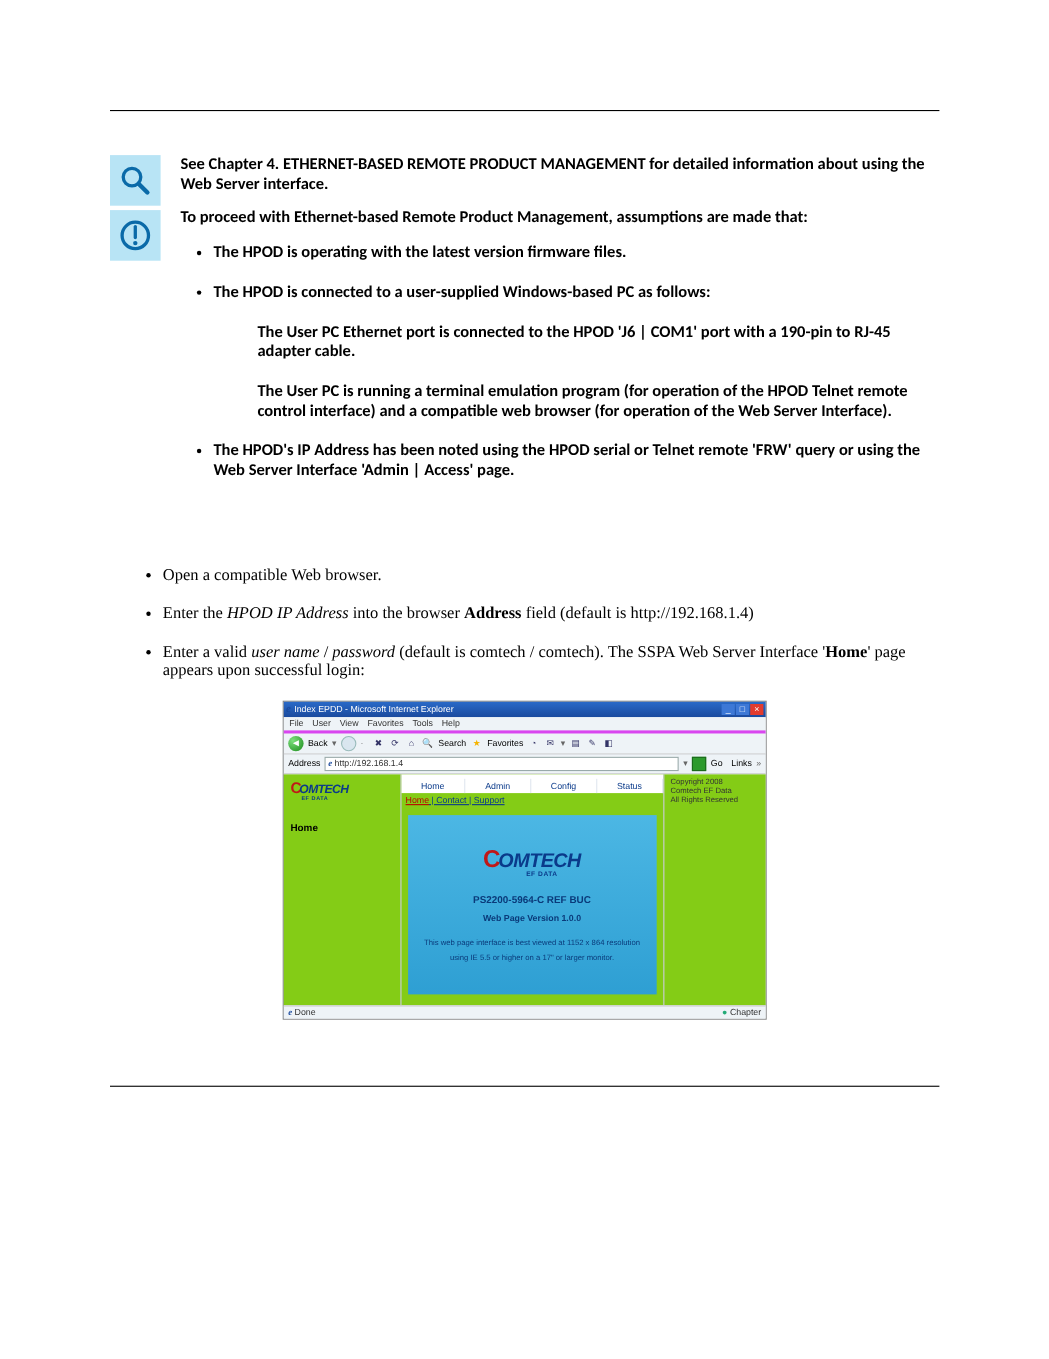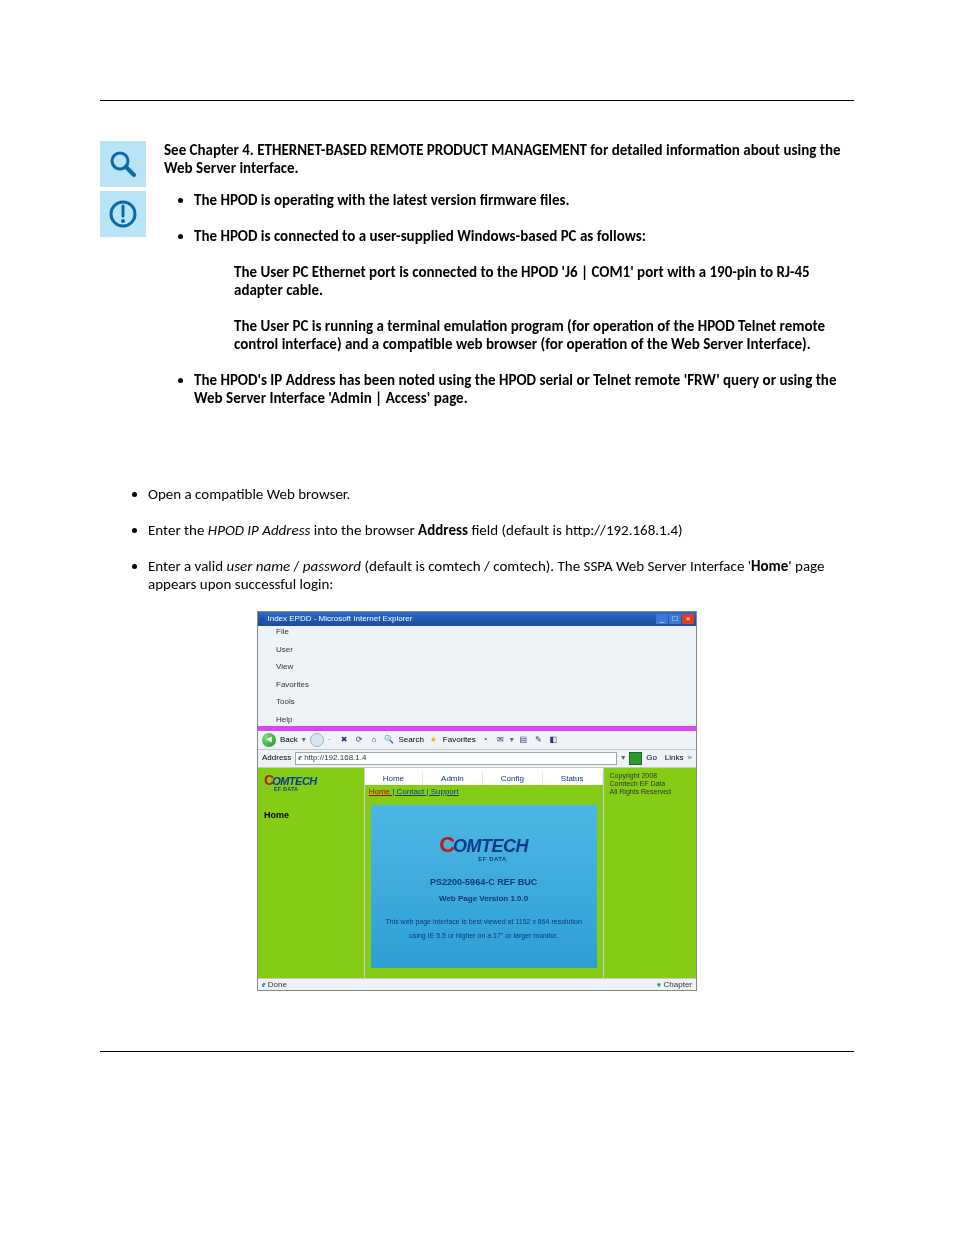--- a/index.html
+++ b/index.html
@@ -50,20 +50,21 @@
     margin: 14px 0;
   }
   ul.bulleted > li { margin-bottom: 18px; font-weight: bold; }
   .sub-indent { margin-left: 40px; }
   .sub-indent p { margin: 0 0 18px 0; font-weight: bold; }
   .body-text { margin-top: 60px; }
   ul.body-list {
     list-style: disc;
     padding-left: 48px;
     margin: 18px 0;
+    font-family: Liberation Serif, serif;
   }
   ul.body-list > li { margin-bottom: 18px; font-weight: normal; }
   .italic { font-style: italic; }
   .bold { font-weight: bold; }
 
   
   .browser {
     width: 438px;
     margin: 10px auto 0 auto;
     border: 1px solid #888;
@@ -82,25 +83,24 @@
   }
   .titlebar-left { display: flex; align-items: center; gap: 3px; }
   .win-btns { display: flex; gap: 1px; }
   .win-btn { width: 12px; height: 10px; display: flex; align-items: center; justify-content: center; font-size: 8px; }
   .win-min { background: #3d78d6; color: #fff; }
   .win-max { background: #3d78d6; color: #fff; }
   .win-close { background: #e23b2e; color: #fff; }
   .menubar {
     background: #eef3f7;
     color: #333;
-    padding: 1px 18px;
+    padding: 1px 5px;
     display: flex;
     gap: 8px;
-    border-bottom: 5px solid #d946ef;
-    flex-direction: column;
+    border-bottom: 3px solid #d946ef;
   }
   .toolbar {
     background: #eef3f7;
     padding: 2px 4px;
     display: flex;
     align-items: center;
     gap: 4px;
     border-bottom: 1px solid #c7c7c7;
   }
   .tb-back {
@@ -212,20 +212,21 @@
       <div class="icon-box">
         <svg width="32" height="32" viewBox="0 0 32 32">
           <circle cx="16" cy="16" r="12" fill="none" stroke="#0a6aa8" stroke-width="3"></circle>
           <line x1="16" y1="8" x2="16" y2="18" stroke="#0a6aa8" stroke-width="3" stroke-linecap="round"></line>
           <circle cx="16" cy="23" r="2" fill="#0a6aa8"></circle>
         </svg>
       </div>
     </div>
     <div class="note-text">
       <p>See Chapter 4. ETHERNET-BASED REMOTE PRODUCT MANAGEMENT for detailed information about using the Web Server interface.</p>
+      <p>To proceed with Ethernet-based Remote Product Management, assumptions are made that:</p>
       <ul class="bulleted">
         <li>The HPOD is operating with the latest version firmware files.</li>
         <li>
           <span>The HPOD is connected to a user-supplied Windows-based PC as follows:</span>
           <div class="sub-indent" style="margin-top:18px;">
             <p>The User PC Ethernet port is connected to the HPOD 'J6 | COM1' port with a 190-pin to RJ-45 adapter cable.</p>
             <p>The User PC is running a terminal emulation program (for operation of the HPOD Telnet remote control interface) and a compatible web browser (for operation of the Web Server Interface).</p>
           </div>
         </li>
         <li>The HPOD's IP Address has been noted using the HPOD serial or Telnet remote 'FRW' query or using the Web Server Interface 'Admin | Access' page.</li>

